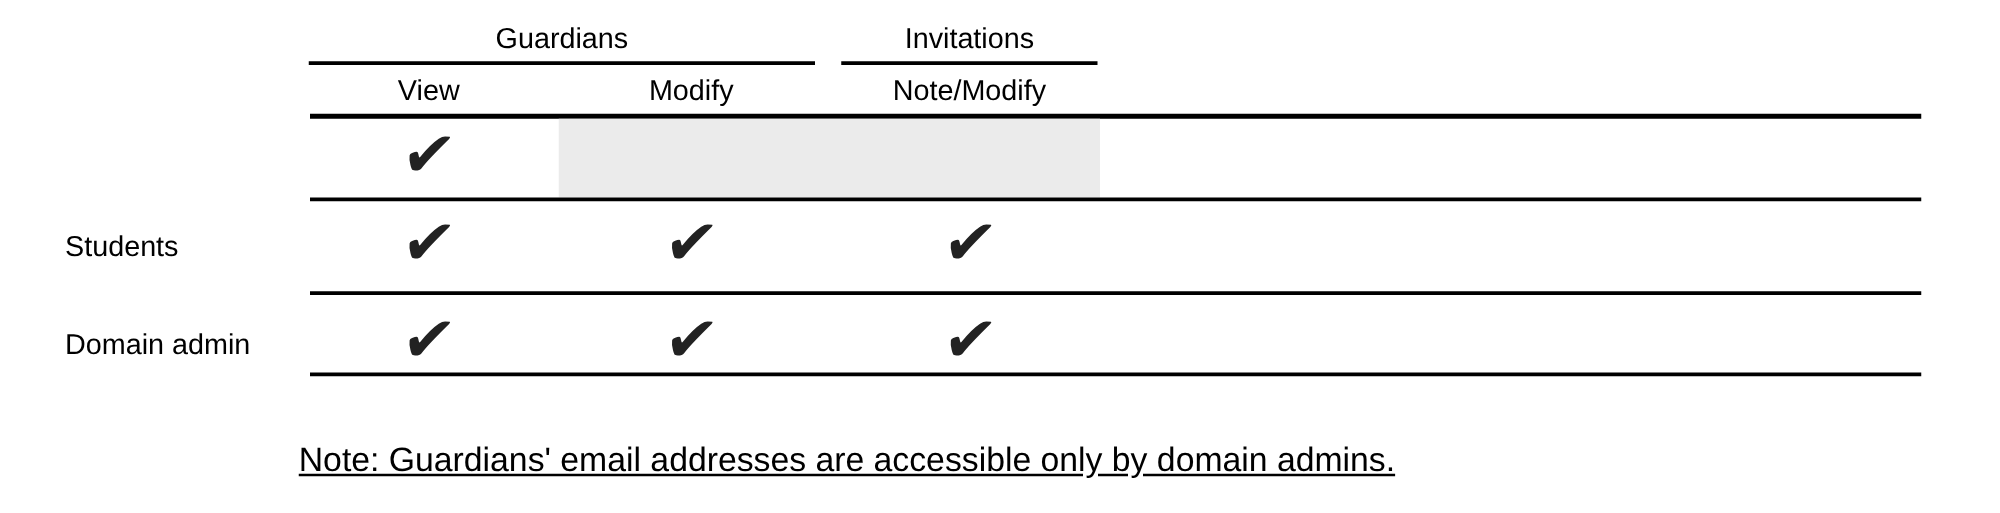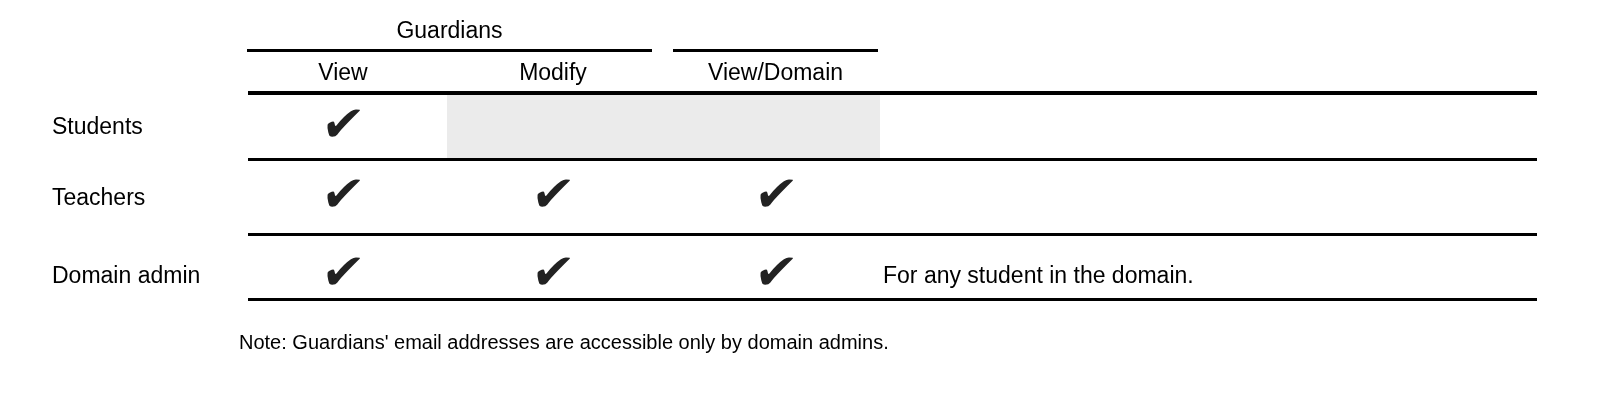--- a/index.html
+++ b/index.html
@@ -117,58 +117,59 @@
     height: 100%;
     display: flex;
     align-items: center;
     font-size: 23px;
     line-height: 31px;
   }
 
   .footnote {
     position: absolute;
     left: 239px;
-    top: 328px;
-    font-size: 20px;
+    top: 354px;
+    font-size: 27px;
     line-height: 28px;
+    text-decoration: underline;
   }
 </style>
 </head>
 <body>
 
 <div class="stage">
 
   <div class="group-label guardians">Guardians</div>
+  <div class="group-label invitations">Invitations</div>
   <div class="group-rule guardians"></div>
   <div class="group-rule invitations"></div>
 
   <div class="col-header c1">Modify</div>
   <div class="col-header c0">View</div>
-  <div class="col-header c2">View/Domain</div>
+  <div class="col-header c2">Note/Modify</div>
 
   <div class="hrule header"></div>
 
   <div class="shade"></div>
 
   <div class="row r0">
-    <div class="row-label">Students</div>
     <div class="cell c0">
       <span class="check">✔</span>
     </div>
     <div class="cell c1">
       <span class="check"></span>
     </div>
     <div class="cell c2">
       <span class="check"></span>
     </div>
   </div>
   <div class="hrule r1"></div>
 
   <div class="row r1">
-    <div class="row-label">Teachers</div>
+    <div class="row-label">Students</div>
     <div class="cell c0">
       <span class="check">✔</span>
     </div>
     <div class="cell c1">
       <span class="check">✔</span>
     </div>
     <div class="cell c2">
       <span class="check">✔</span>
     </div>
   </div>
@@ -178,19 +179,18 @@
     <div class="row-label">Domain admin</div>
     <div class="cell c0">
       <span class="check">✔</span>
     </div>
     <div class="cell c1">
       <span class="check">✔</span>
     </div>
     <div class="cell c2">
       <span class="check">✔</span>
     </div>
-    <div class="note">For any student in the domain.</div>
   </div>
   <div class="hrule r3"></div>
 
   <div class="footnote">Note: Guardians' email addresses are accessible only by domain admins.</div>
 
 </div>
 
 </body></html>

